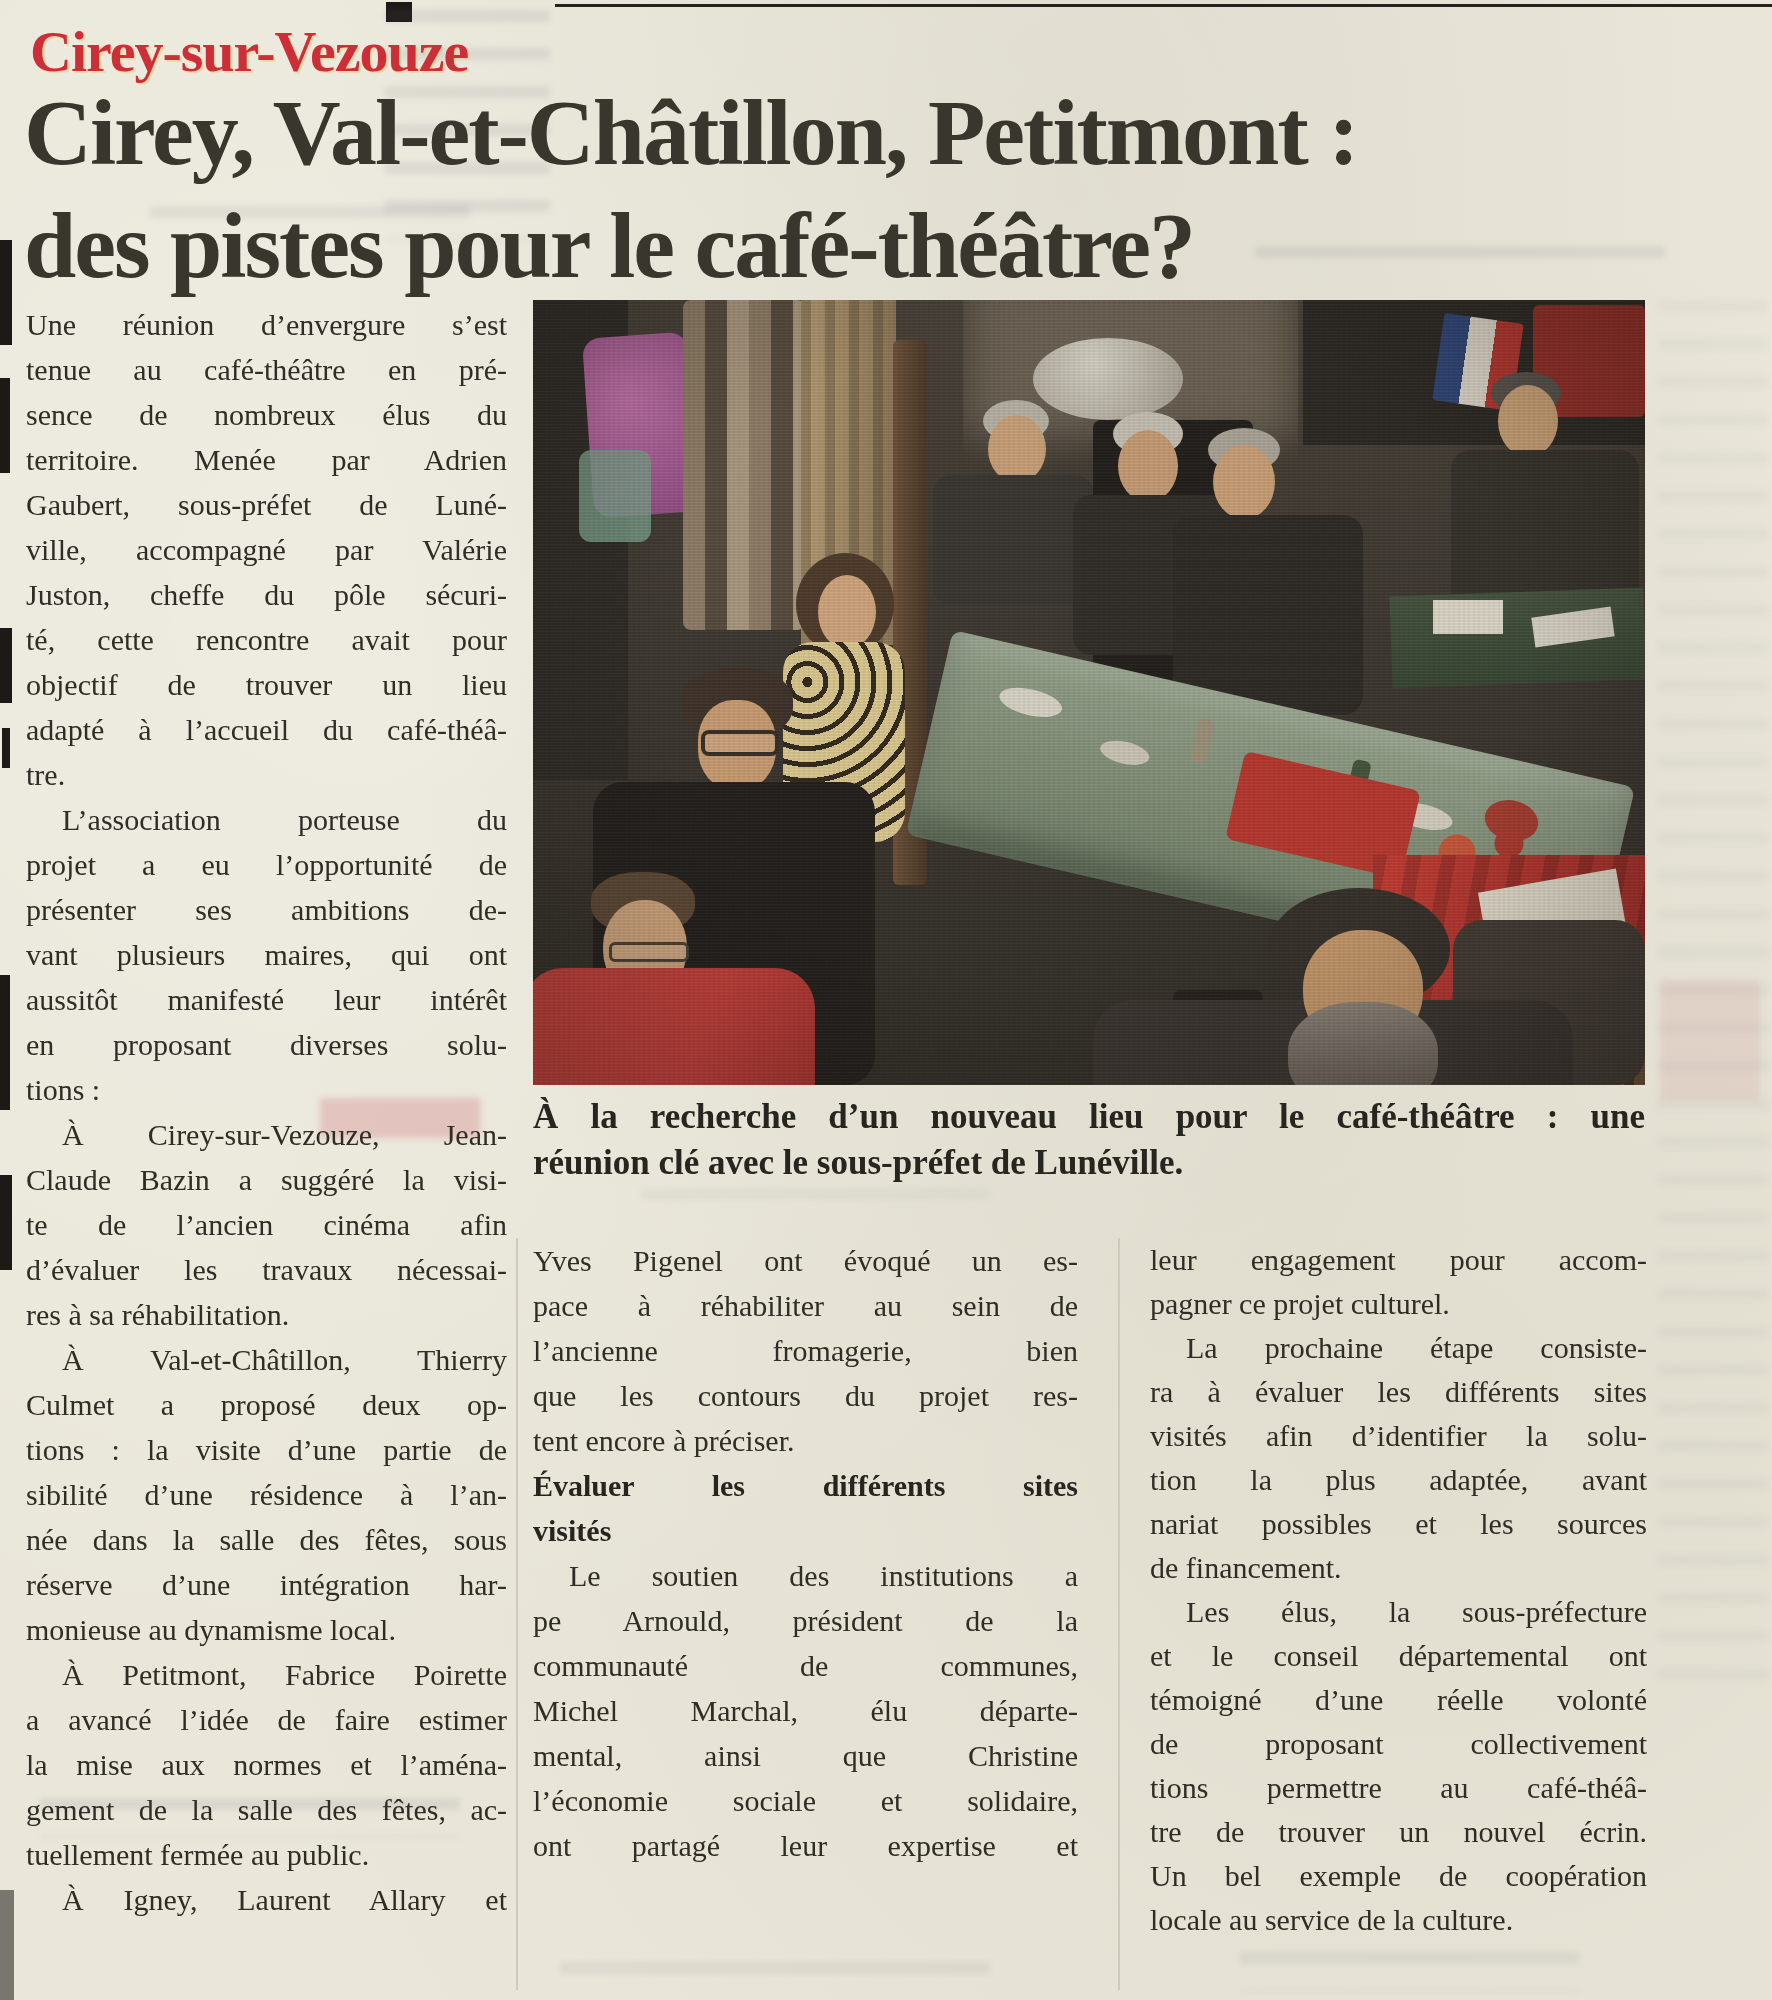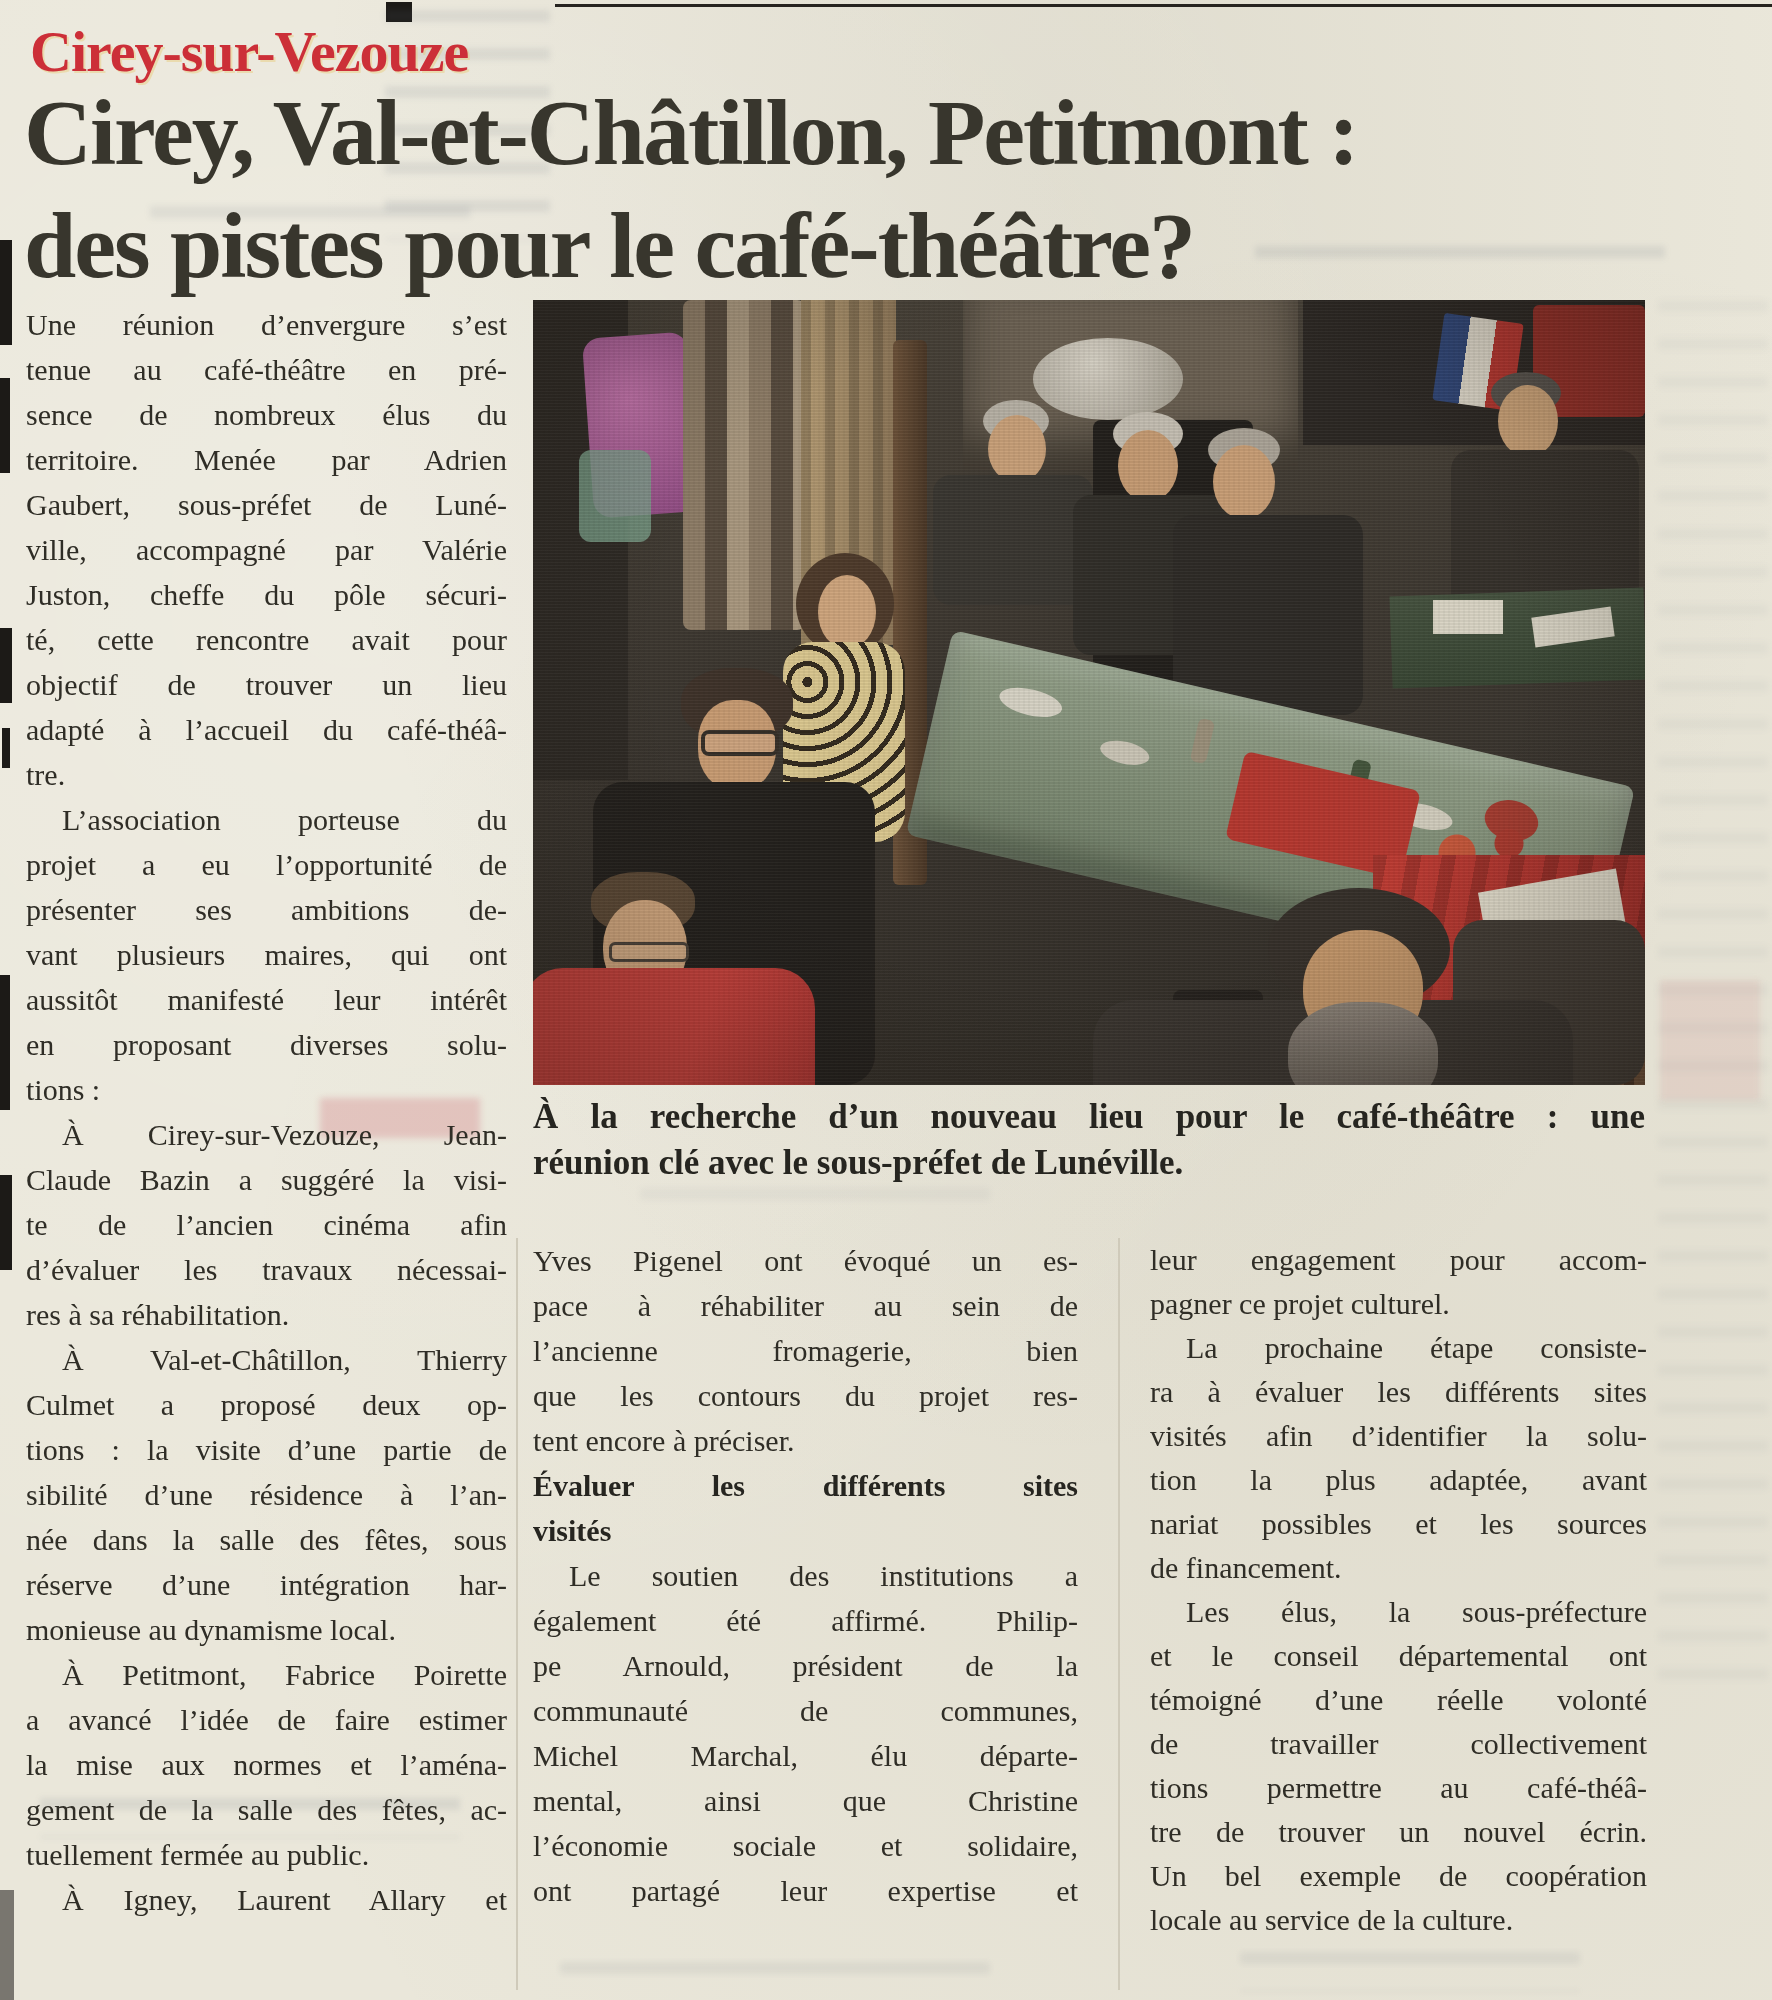--- a/index.html
+++ b/index.html
@@ -286,21 +286,20 @@
         <div class="line j">l’ancienne fromagerie, bien</div>
         <div class="line j">que les contours du projet res-</div>
         <div class="line">tent encore à préciser.</div>
       </div>
     <div class="para subhead">
         <div class="line j">Évaluer les différents sites</div>
         <div class="line">visités</div>
       </div>
     <div class="para ind">
         <div class="line j">Le soutien des institutions a</div>
-        <div class="line j">également été affirmé. Philip-</div>
         <div class="line j">pe Arnould, président de la</div>
         <div class="line j">communauté de communes,</div>
         <div class="line j">Michel Marchal, élu départe-</div>
         <div class="line j">mental, ainsi que Christine</div>
         <div class="line j">l’économie sociale et solidaire,</div>
         <div class="line j">ont partagé leur expertise et</div>
       </div>
   </div>
 
   <div class="col col-right">
@@ -313,21 +312,21 @@
         <div class="line j">ra à évaluer les différents sites</div>
         <div class="line j">visités afin d’identifier la solu-</div>
         <div class="line j">tion la plus adaptée, avant</div>
         <div class="line j">nariat possibles et les sources</div>
         <div class="line">de financement.</div>
       </div>
     <div class="para ind">
         <div class="line j">Les élus, la sous-préfecture</div>
         <div class="line j">et le conseil départemental ont</div>
         <div class="line j">témoigné d’une réelle volonté</div>
-        <div class="line j">de travailler collectivement</div>
+        <div class="line j">de proposant collectivement</div>
         <div class="line j">tions permettre au café-théâ-</div>
         <div class="line j">tre de trouver un nouvel écrin.</div>
         <div class="line j">Un bel exemple de coopération</div>
         <div class="line">locale au service de la culture.</div>
       </div>
   </div>
 
 </div>
 
 </body></html>

